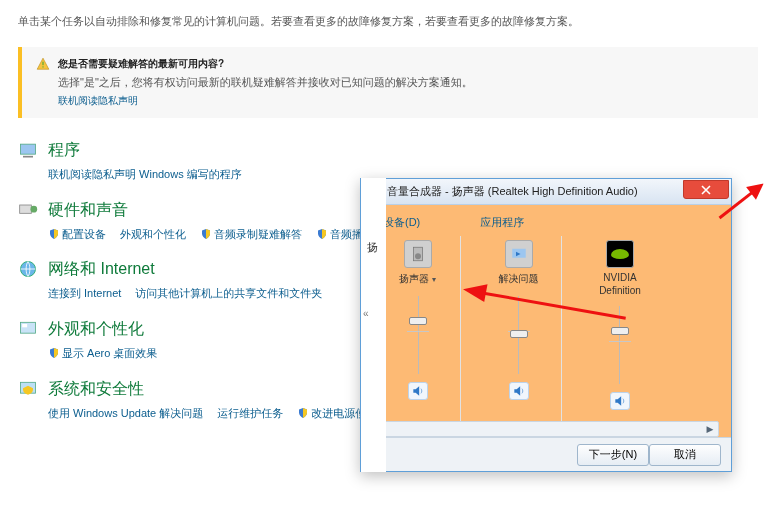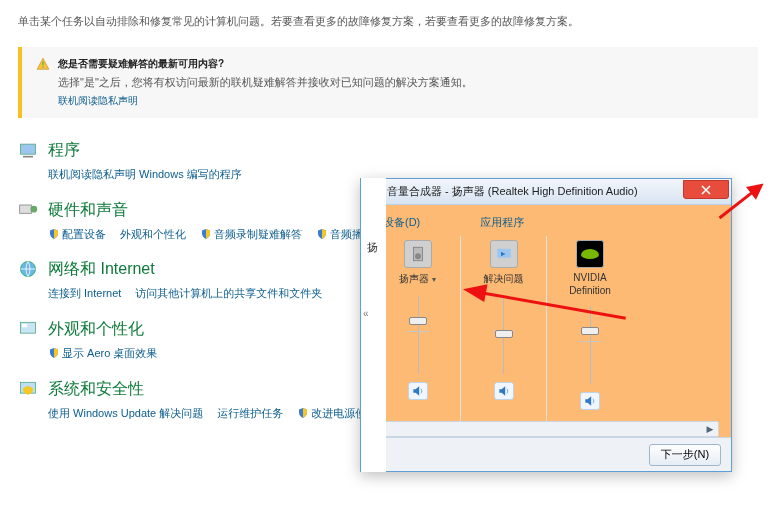--- a/index.html
+++ b/index.html
@@ -18,21 +18,21 @@
 .cat-title{font-size:16px;color:#0e7a3a;margin-bottom:4px;cursor:pointer}
 .cat-links{font-size:11px;color:#0b5d8e;line-height:1.7}
 .cat-links span{cursor:pointer;margin-right:14px}
 .shield{width:12px;height:12px;display:inline-block;vertical-align:-2px;margin-right:2px}
 .mixer{position:absolute;left:360px;top:178px;width:372px;height:294px;border:1px solid #5f9fd8;background:#fdba74;box-shadow:0 4px 14px rgba(0,0,0,.25)}
 .mixer-titlebar{height:26px;background:linear-gradient(#f2f6fb,#d8e4f2);border-bottom:1px solid #b8d0e8;display:flex;align-items:center;padding:0 0 0 6px;font-size:11px;color:#222}
 .mixer-titlebar .spk{margin-right:6px}
 .mixer-close{margin-left:auto;width:46px;height:19px;background:#e74c3c;border:1px solid #c0392b;border-radius:0 0 3px 3px;display:flex;align-items:center;justify-content:center;color:#fff;font-size:10px;cursor:pointer;margin-top:-4px;margin-right:2px}
 .mixer-body{padding:10px 14px;height:228px}
 .col-headers{display:flex;font-size:11px;color:#0b5d8e;margin-bottom:6px;gap:60px;padding-left:8px}
-.cols{display:flex;gap:0;height:186px}
+.cols{display:flex;gap:15px;height:186px}
 .col{width:86px;text-align:center;border-right:1px solid #e2e2e2;padding-top:4px}
 .col:last-child{border-right:none}
 .dev-icon{width:28px;height:28px;margin:0 auto 4px;background:#d0d0d0;border:1px solid #aaa;border-radius:3px;display:flex;align-items:center;justify-content:center}
 .nv-icon{background:#000}
 .nv-eye{width:18px;height:10px;background:#76b900;border-radius:50% 50% 50% 50%/60% 60% 40% 40%}
 .dev-label{font-size:10px;color:#333;margin-bottom:2px}
 .dev-chevron{font-size:8px;color:#555}
 .slider{width:10px;height:78px;margin:10px auto 8px;position:relative;background:linear-gradient(90deg,transparent 45%,#bbb 45%,#bbb 55%,transparent 55%)}
 .slider-thumb{position:absolute;left:-4px;width:18px;height:8px;background:#efefef;border:1px solid #888;border-radius:2px}
 .slider-tick{position:absolute;left:-6px;right:-6px;height:1px;background:#c7c7c7}
@@ -232,20 +232,21 @@
   </div>
 
   <div class="scrollbar">
     <div class="scroll-arrow">◀</div>
     <div class="scroll-track"></div>
     <div class="scroll-arrow">▶</div>
   </div>
 
   <div class="mixer-footer">
     <button class="btn">下一步(N)</button>
+    <button class="btn">取消</button>
   </div>
 </div>
 
 <div class="cover">
   <div class="cover-collapse">«</div>
 </div>
 <div class="edge-left">扬</div>
 
 <svg class="arrow-red arrow1" width="60" height="24" viewBox="0 0 60 24">
     <line x1="4" y1="12" x2="46" y2="12" stroke="#e11" stroke-width="3"></line>

